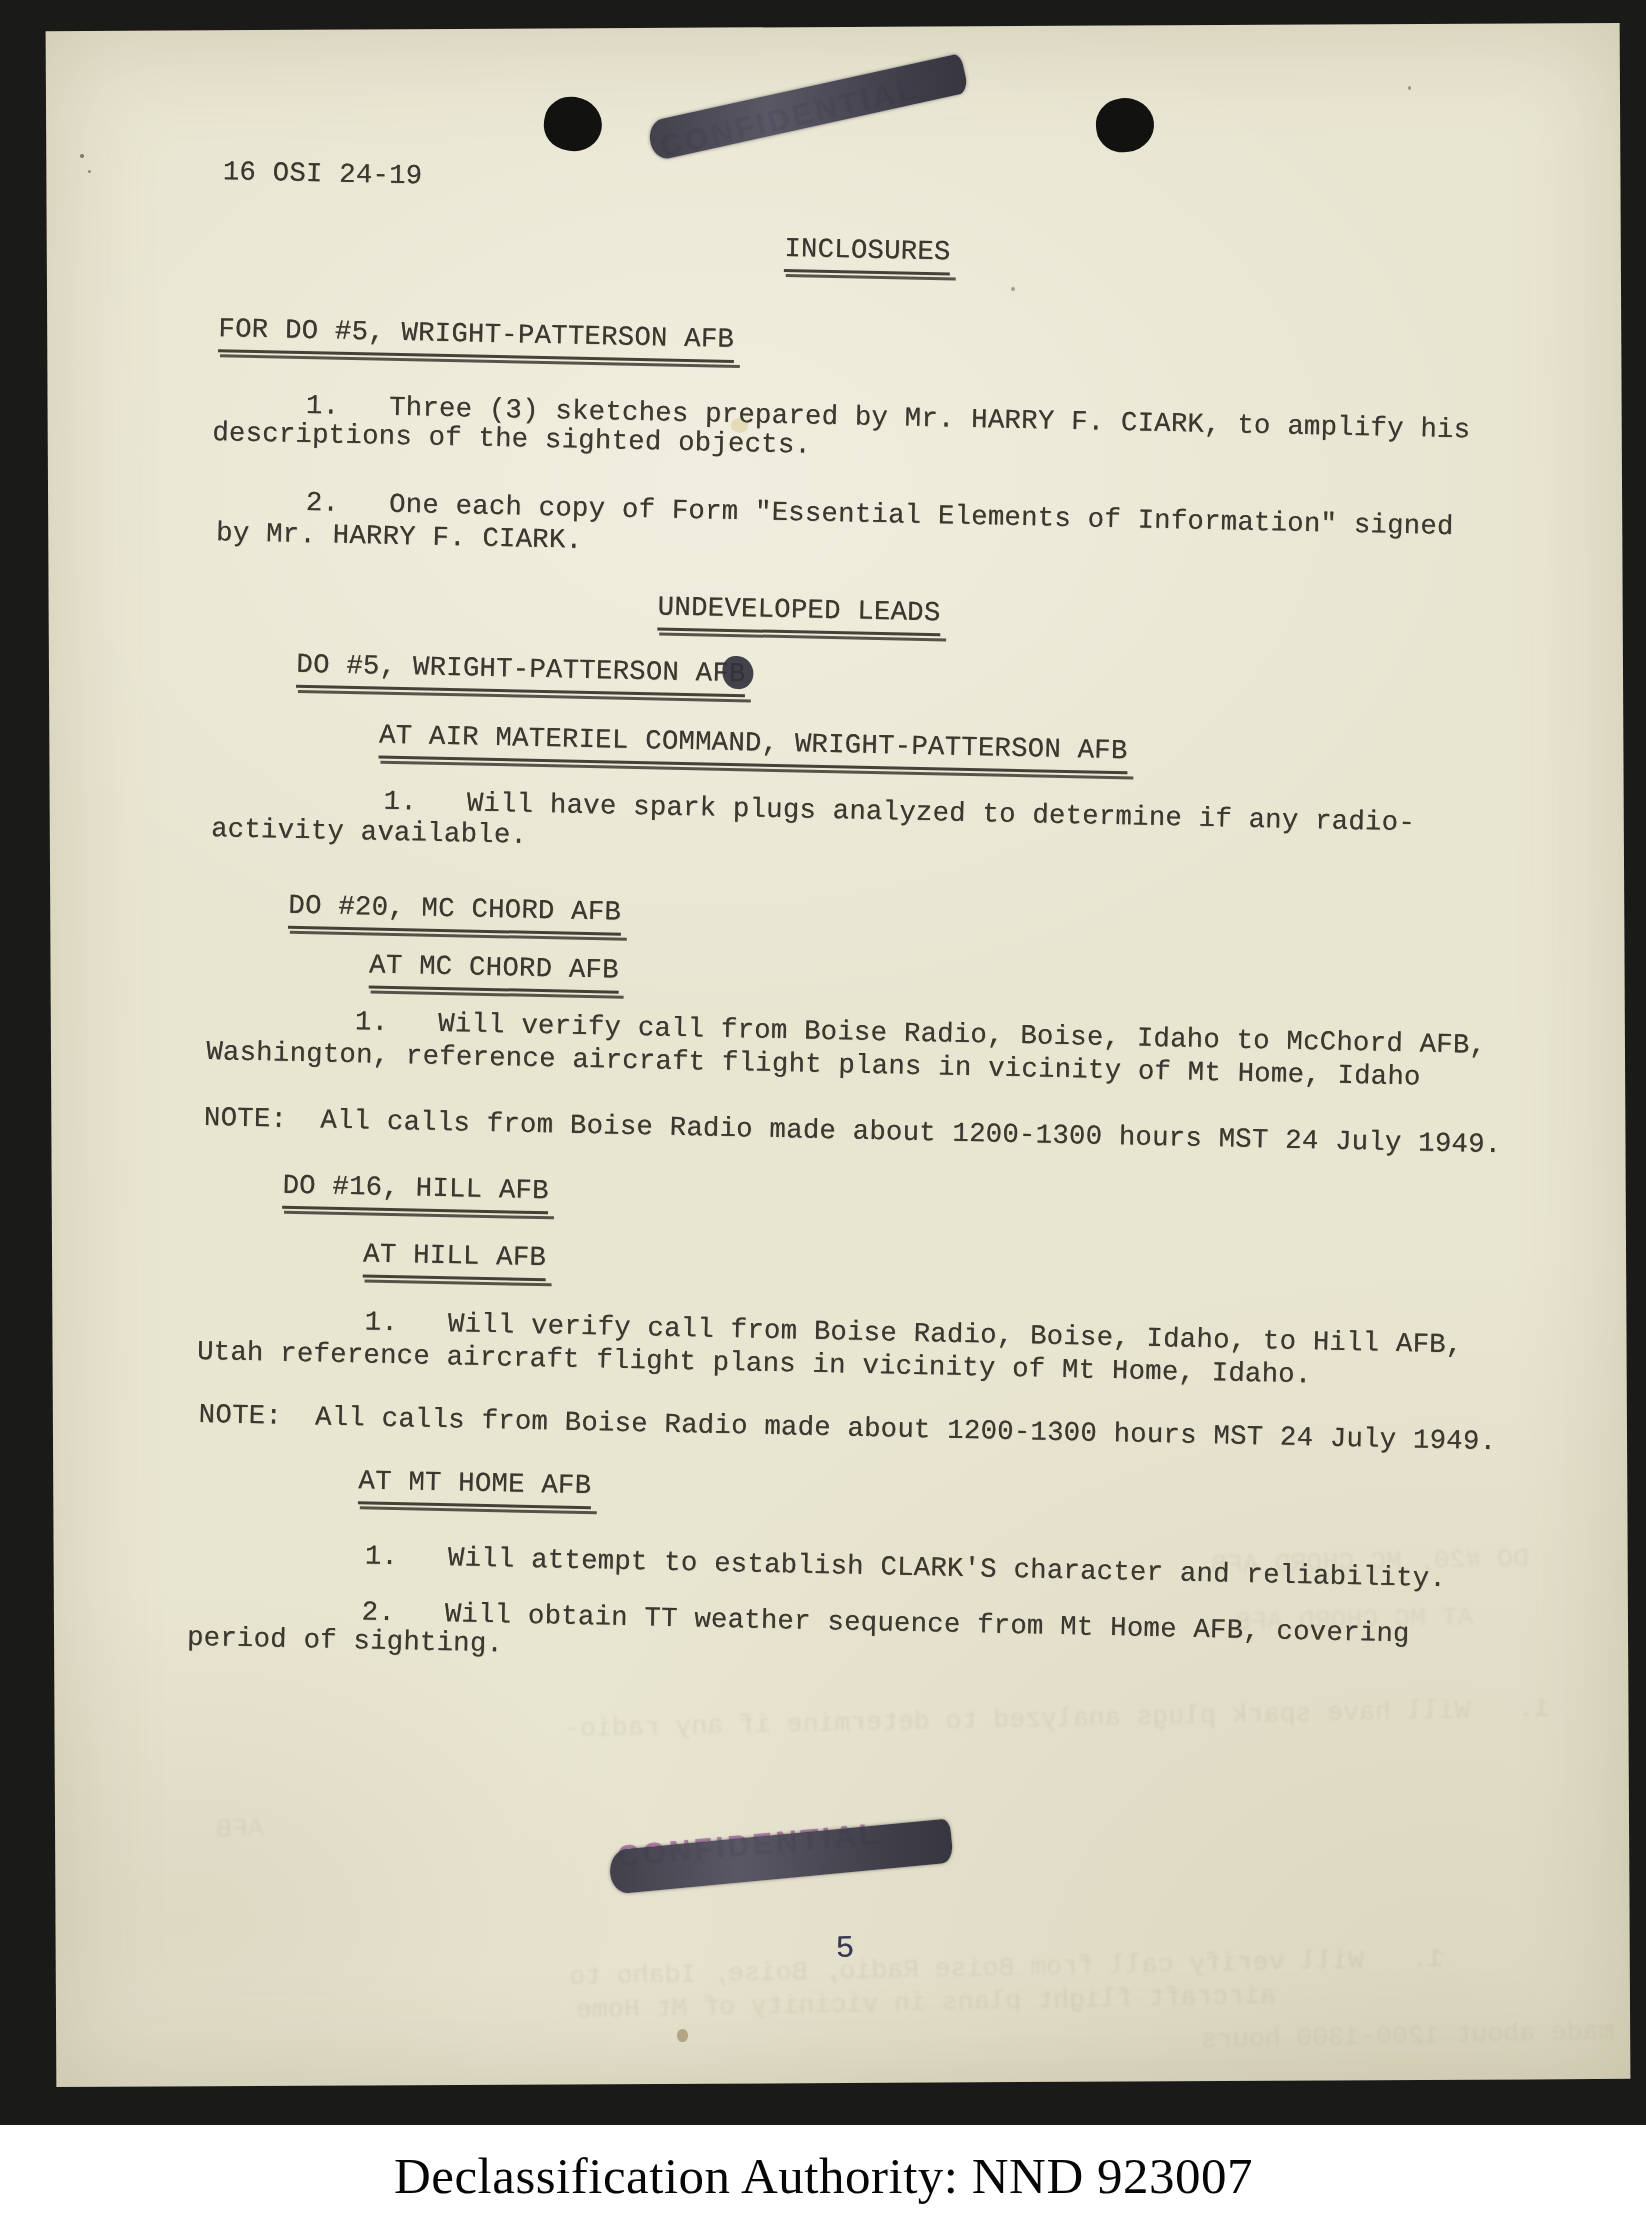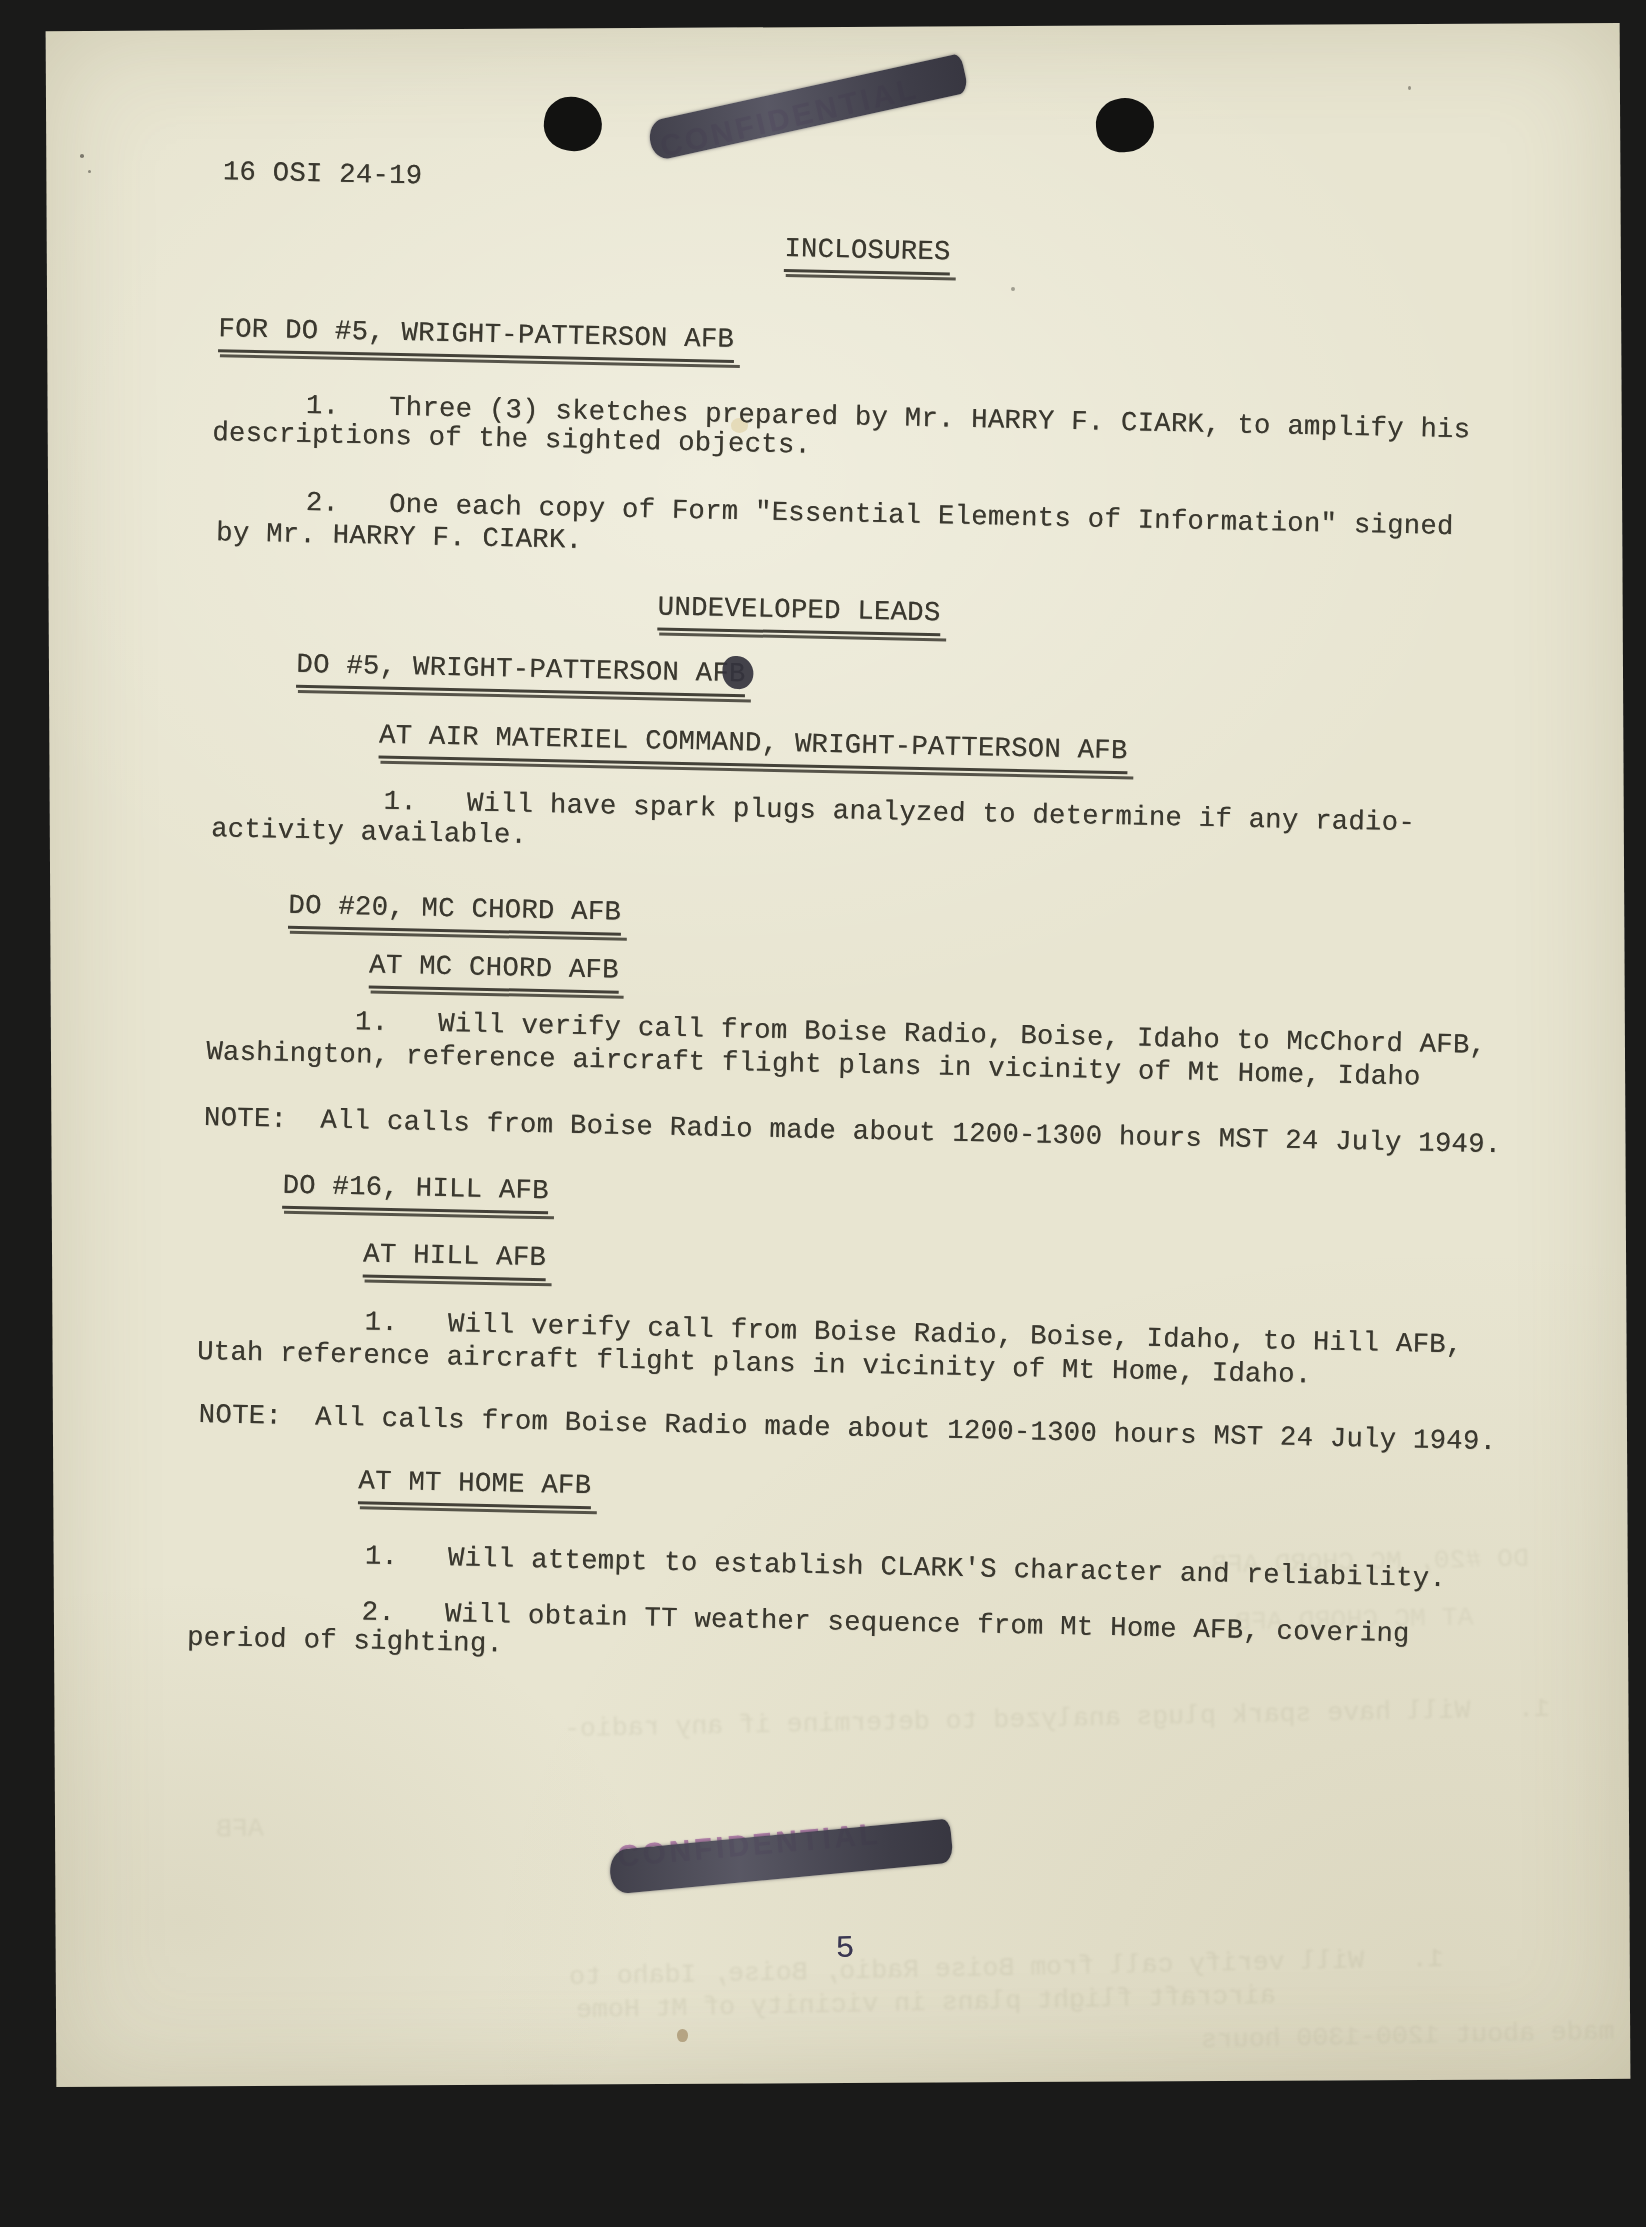--- a/index.html
+++ b/index.html
@@ -139,15 +139,18 @@
     <span class="t" style="left:225px; top:1399px;">NOTE:  All calls from Boise Radio made about 1200-1300 hours MST 24 July 1949.</span>
 
     <span class="t h" style="left:386px; top:1462px;">AT MT HOME AFB</span>
     <span class="t" style="left:394px; top:1537px;">1.   Will attempt to establish CLARK'S character and reliability.</span>
     <span class="t" style="left:392px; top:1593px;">2.   Will obtain TT weather sequence from Mt Home AFB, covering</span>
     <span class="t" style="left:218px; top:1622px;">period of sighting.</span>
 
     <span id="page-num" style="left:873px; top:1919px;">5</span>
   </div>
 
+  <div id="footer-band">
+    <span class="decl">Declassification Authority: NND 923007</span>
+  </div>
 
 </div>
 
 
 </body></html>

